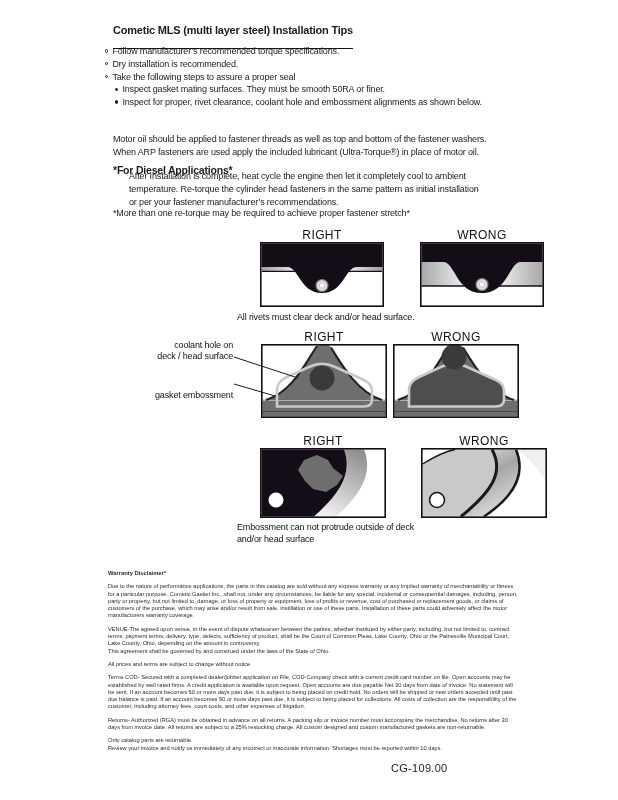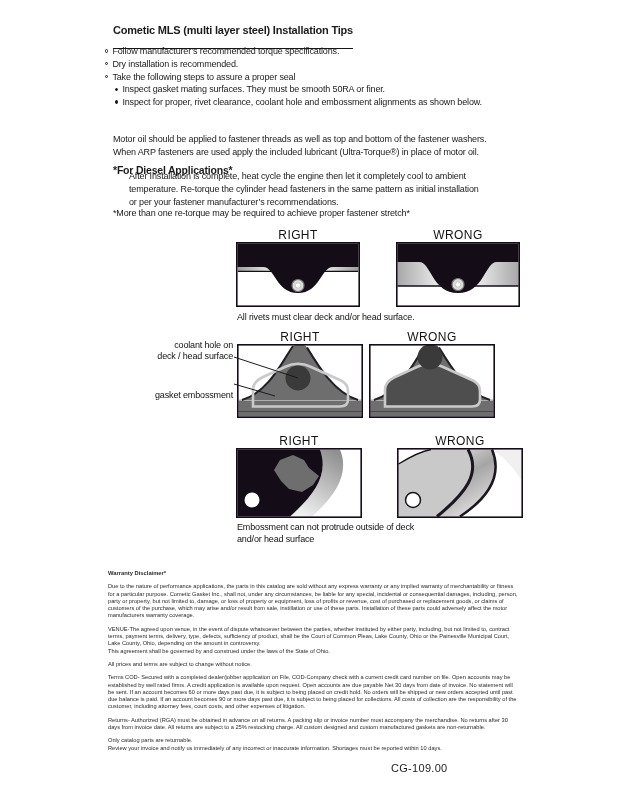--- a/index.html
+++ b/index.html
@@ -30,21 +30,21 @@
   .mk{flex:none;width:3.4px;height:3.4px;border-radius:50%;margin:4.3px 4px 0 0;}
   .mk-open{border:1px solid #222;}
   .mk-dot{background:#151515;border:1px solid #151515;}
   .h2{position:absolute;left:113px;top:116px;font-size:10.5px;font-weight:bold;letter-spacing:-0.2px;margin-top:48px;}
   .para{position:absolute;left:113px;width:412px;font-size:9px;letter-spacing:-0.15px;line-height:12.8px;white-space:pre-line;}
   #para1{top:133px;}
   #para2{top:170px;margin-left:16px;}
   .note{position:absolute;left:113px;top:208px;font-size:9px;letter-spacing:-0.15px;}
   
   .dg-group{position:absolute;}
-  .dg-col{position:absolute;top:0;}
+  .dg-col{position:absolute;top:0;margin-left:24px;}
   .dg-label{font-size:12px;letter-spacing:0.4px;text-align:center;height:14px;color:#121212;}
   .dg-caption{position:absolute;font-size:9px;letter-spacing:-0.15px;color:#121212;line-height:11.5px;white-space:pre-line;}
   .side-label{position:absolute;left:100px;width:133px;text-align:right;font-size:9px;letter-spacing:-0.15px;line-height:11px;white-space:pre-line;color:#121212;}
   .leader-overlay{position:absolute;left:100px;top:330px;pointer-events:none;}
   svg{display:block;}
   .panel-bg{fill:#ffffff;}
   .panel-frame{fill:none;stroke:var(--diagram-black);stroke-width:1.6px;}
   .c-black{fill:var(--diagram-black);}
   .c-gasket{fill:var(--gasket-gray);}
   .c-hole{fill:var(--hole-dark);}

